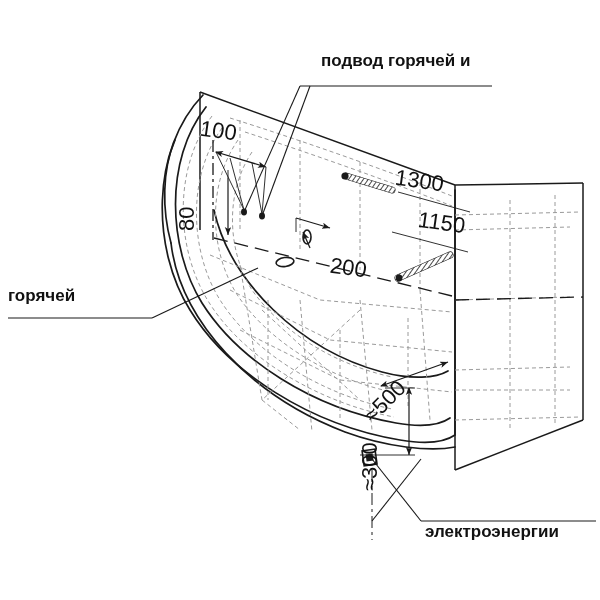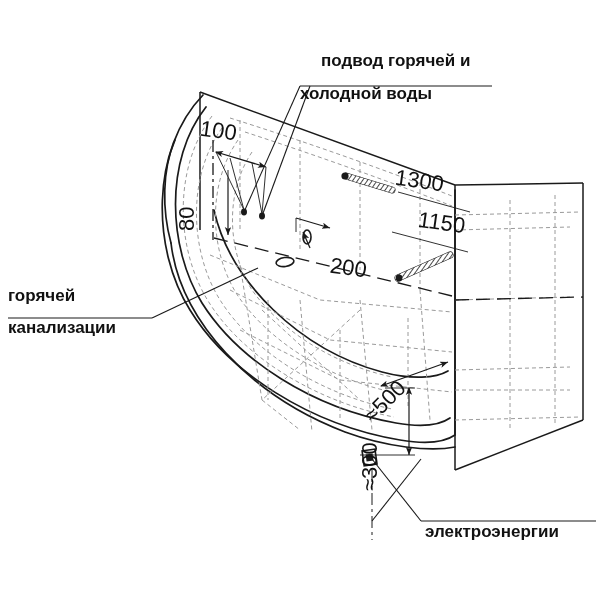--- a/index.html
+++ b/index.html
@@ -220,24 +220,22 @@
       <path d="M258,268 L152,318"></path>
       <path d="M8,318 L152,318"></path>
 
       <path d="M372,459 L421,521"></path>
       <path d="M372,521 L421,459"></path>
       <path d="M421,521 L596,521"></path>
     </g>
   </svg>
 
   <div class="lbl callout" style="left:321px; top:50px;">подвод горячей и</div>
-  <div class="lbl callout" style="left:300px; top:83px;">холодной воды</div>
 
   <div class="lbl callout" style="left:8px; top:285px;">горячей</div>
-  <div class="lbl callout" style="left:8px; top:317px;">канализации</div>
 
   <div class="lbl callout" style="left:425px; top:521px;">электроэнергии</div>
 
   <div class="lbl dim" style="left:200px; top:118px; transform:rotate(8deg);">100</div>
 
   <div class="lbl dim dim-rot90" style="left:200px; top:205px;">80</div>
 
   <div class="lbl dim" style="left:395px; top:168px; transform:rotate(8deg);">1300</div>
 
   <div class="lbl dim" style="left:418px; top:210px; transform:rotate(8deg);">1150</div>

